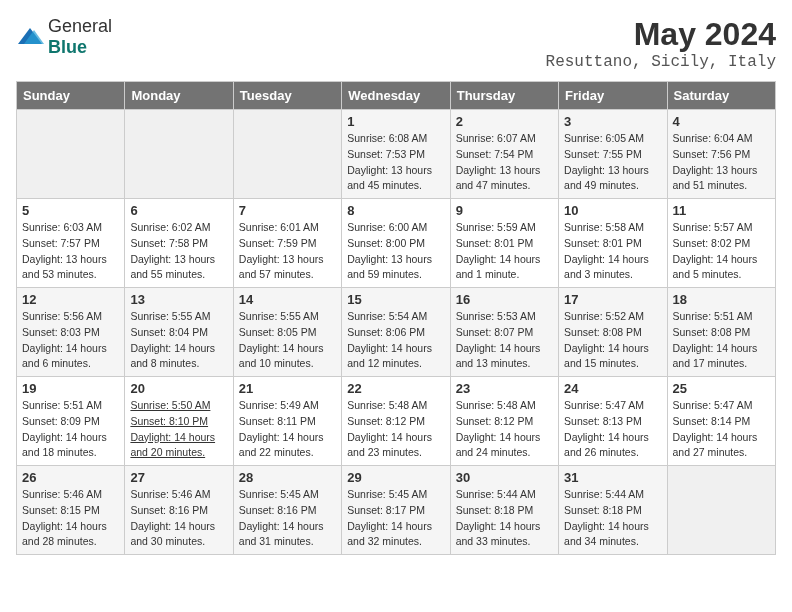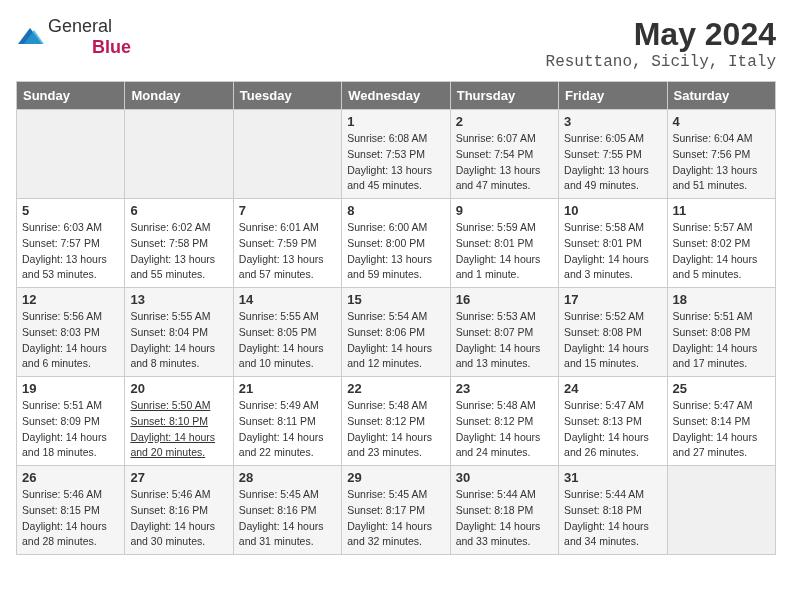--- a/index.html
+++ b/index.html
@@ -81,21 +81,21 @@
 <body>
 
 <div class="header-area">
   <div class="logo">
     <svg class="logo-icon" viewBox="0 0 28 22" xmlns="http://www.w3.org/2000/svg">
       <polygon points="14,2 26,18 2,18" fill="#1a6fb5"></polygon>
       <polygon points="18,4 28,18 8,18" fill="#2a9fd6" opacity="0.7"></polygon>
     </svg>
     <div>
       <span style="font-size:18px;font-weight:normal;color:#333;">General</span><br>
-      <span style="font-size:18px;font-weight:bold;color:#be185d;margin-left:44px;">Blue</span>
+      <span style="font-size:18px;font-weight:bold;color:#0f766e;">Blue</span>
     </div>
   </div>
   <div class="title-area">
     <div class="main-title">May 2024</div>
     <div class="subtitle">Resuttano, Sicily, Italy</div>
   </div>
 </div>
 
 <table>
   <thead>

